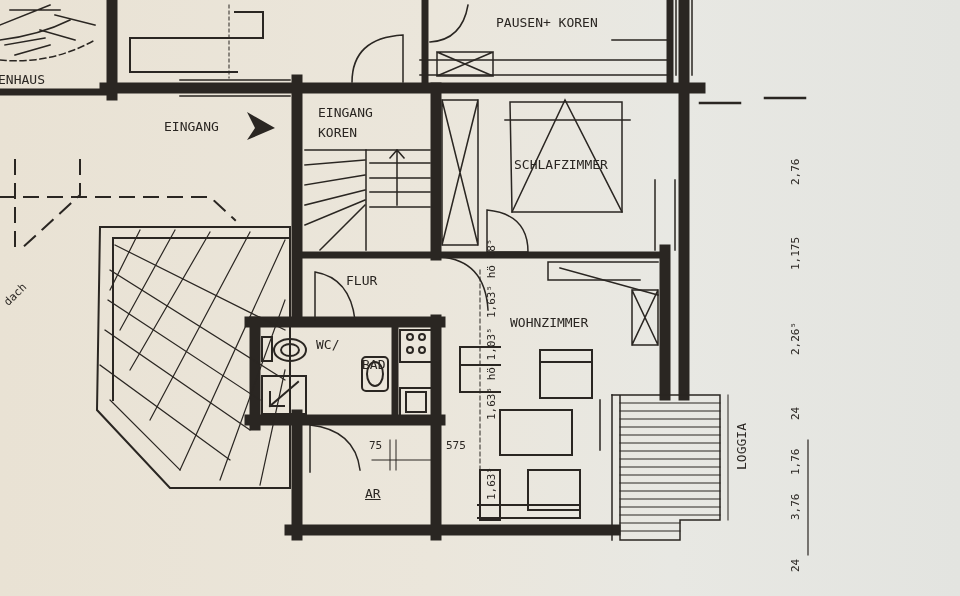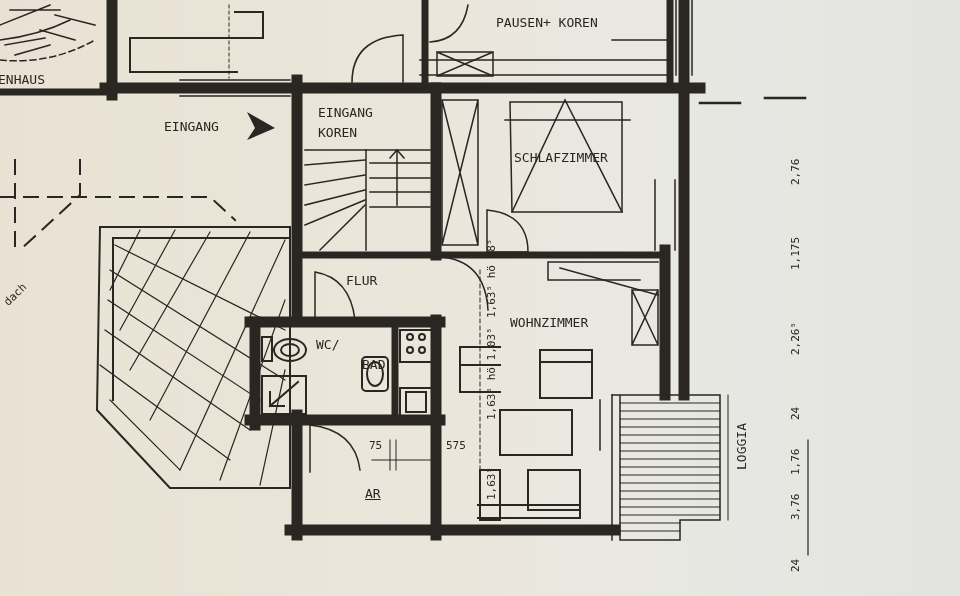--- a/index.html
+++ b/index.html
@@ -154,21 +154,21 @@
     <path d="M808 440 L808 555" stroke-width="1.2"></path>
   </g>
 
   <path d="M247 112 L275 128 L247 140 L255 128 Z" fill="#2a2622"></path>
 </svg>
 
 <div class="lbl" style="left:-2px;top:73px;">ENHAUS</div>
 <div class="lbl" style="left:486px;top:16px;margin-left:10px;">PAUSEN+ KOREN</div>
 <div class="lbl" style="left:318px;top:106px;">EINGANG</div>
 <div class="lbl" style="left:318px;top:126px;">KOREN</div>
-<div class="lbl" style="left:514px;top:151px;">SCHLAFZIMMER</div>
+<div class="lbl" style="left:514px;top:158px;">SCHLAFZIMMER</div>
 <div class="lbl" style="left:346px;top:274px;">FLUR</div>
 <div class="lbl" style="left:316px;top:338px;">WC/</div>
 <div class="lbl" style="left:316px;top:358px;margin-left:46px;">BAD</div>
 <div class="lbl" style="left:482px;top:316px;margin-left:28px;">WOHNZIMMER</div>
 <div class="lbl" style="left:365px;top:487px;text-decoration:underline;">AR</div>
 <div class="lbl rot" style="left:735px;top:470px;transform:rotate(-90deg);">LOGGIA</div>
 
 <div class="lbl" style="left:164px;top:120px;">EINGANG</div>
 <div class="lbl small rot" style="left:2px;top:300px;transform:rotate(-45deg);">dach</div>
 <div class="lbl small" style="left:369px;top:440px;">75</div>

